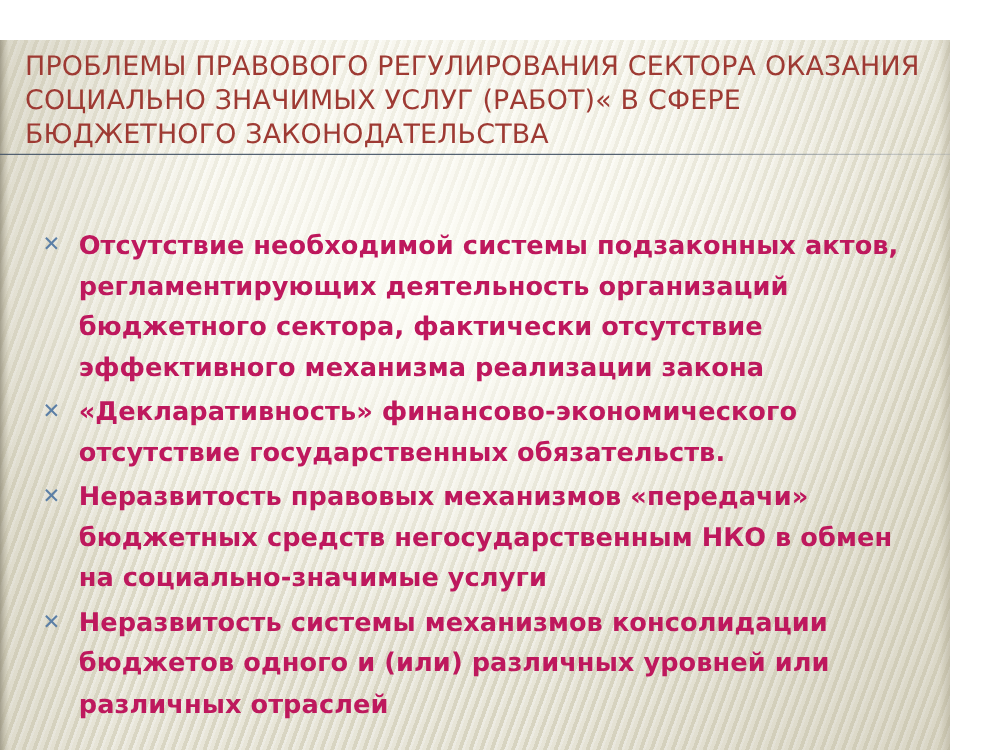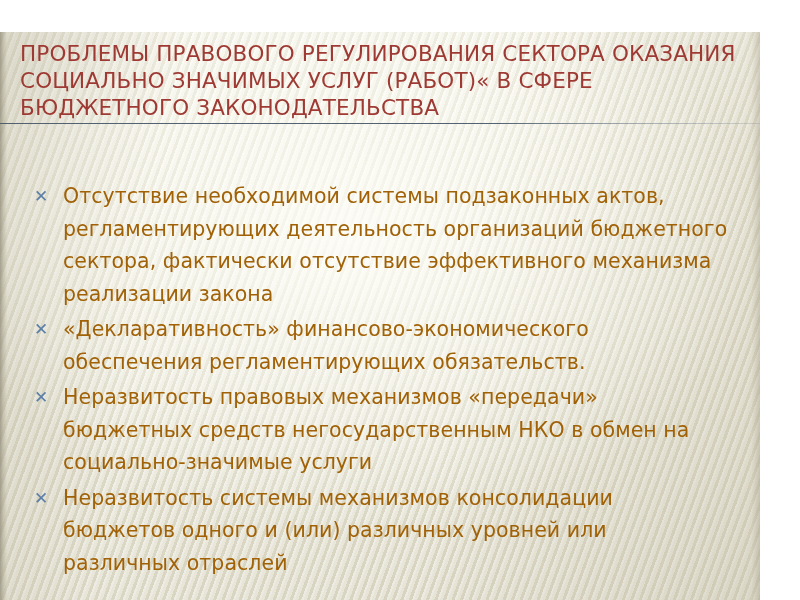--- a/index.html
+++ b/index.html
@@ -125,24 +125,24 @@
     font-size: 17px;
     line-height: 32.5px;
     font-family: "DejaVu Sans", "Liberation Sans", sans-serif;
     font-weight: 300;
     text-align: left;
     padding-left: 4px;
     box-sizing: border-box;
   }
   .bullet-text {
     flex: 1 1 auto;
-    color: #a16207;
+    color: #be185d;
     font-size: 20.5px;
     line-height: 32.5px;
-    font-weight: 400;
+    font-weight: 700;
     white-space: pre-line;
     letter-spacing: 0.05px;
   }
 
   
   #page-number {
     position: absolute;
     right: 38px;
     bottom: 18px;
     color: #5a79a0;
@@ -168,21 +168,21 @@
 
   <div id="body">
 
     <div class="bullet-row">
       <span class="bullet-mark">✕</span>
       <span class="bullet-text">Отсутствие необходимой системы подзаконных актов, регламентирующих деятельность организаций бюджетного сектора, фактически отсутствие эффективного механизма реализации закона</span>
     </div>
 
     <div class="bullet-row">
       <span class="bullet-mark">✕</span>
-      <span class="bullet-text">«Декларативность» финансово-экономического обеспечения регламентирующих обязательств.</span>
+      <span class="bullet-text">«Декларативность» финансово-экономического отсутствие государственных обязательств.</span>
     </div>
 
     <div class="bullet-row">
       <span class="bullet-mark">✕</span>
       <span class="bullet-text">Неразвитость правовых механизмов «передачи» бюджетных средств негосударственным НКО в обмен на социально-значимые услуги</span>
     </div>
 
     <div class="bullet-row">
       <span class="bullet-mark">✕</span>
       <span class="bullet-text">Неразвитость системы механизмов консолидации бюджетов одного и (или) различных уровней или различных отраслей</span>

